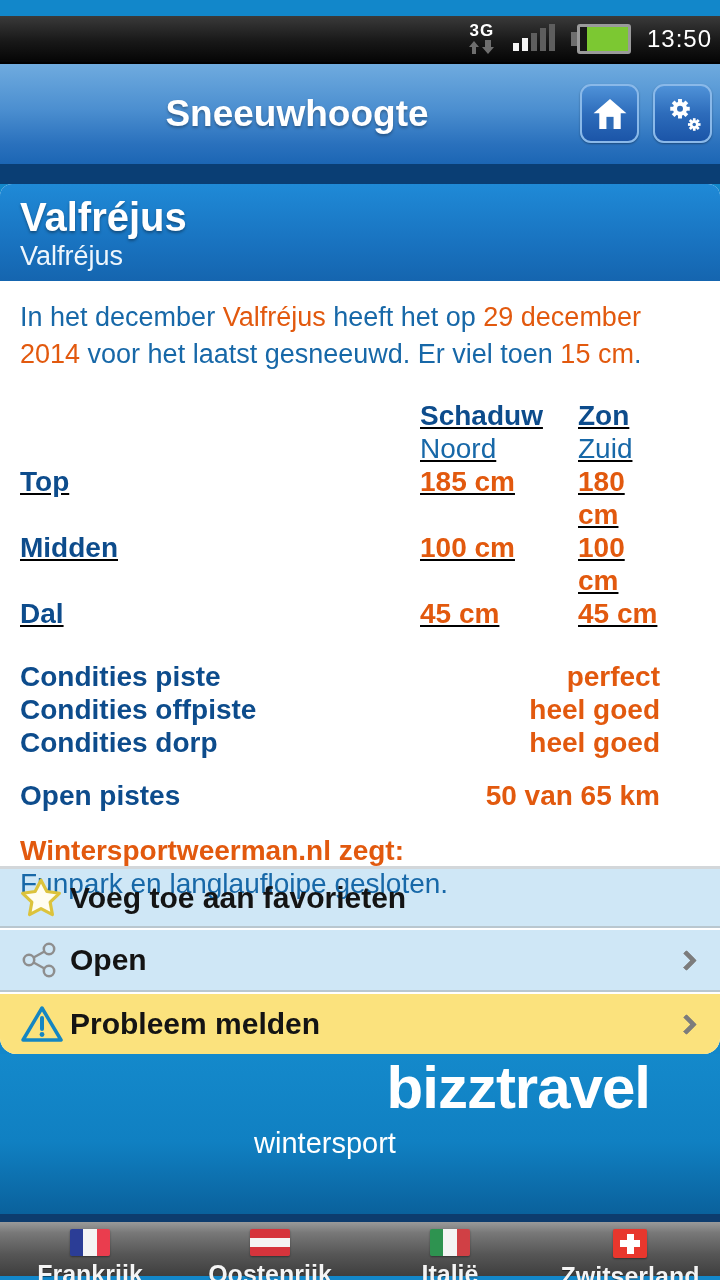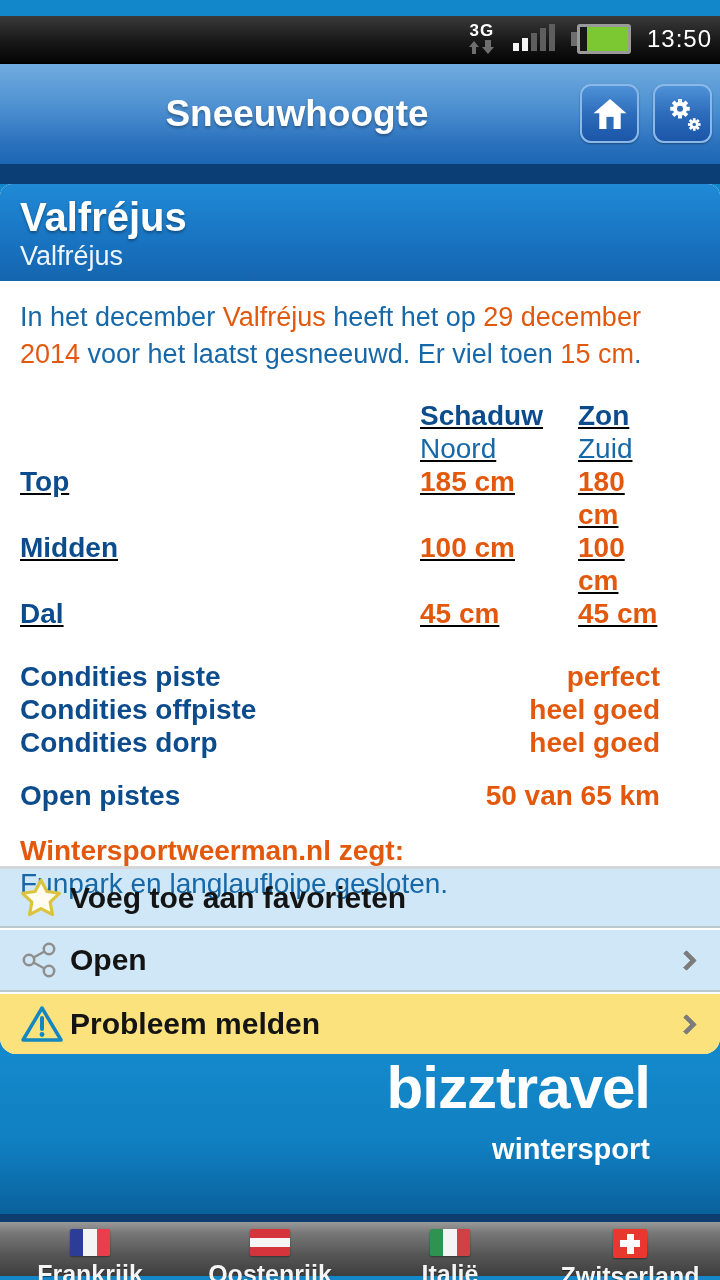--- a/index.html
+++ b/index.html
@@ -69,21 +69,21 @@
   .row-divider { height:4px; background:linear-gradient(180deg,#b9c7cf 0 50%,#ffffff 50% 100%); }
   .action-icon { width:44px; display:flex; align-items:center; justify-content:flex-start; }
   .action-label { color:#141414; font-size:30px; font-weight:bold; margin-left:6px; }
   .chev { width:15px; height:15px; border-top:5px solid #7c7c7c; border-right:5px solid #7c7c7c;
     transform:rotate(45deg); border-radius:2px; margin-left:auto; margin-right:6px; }
 
   
   .footer-logo { height:160px; background:linear-gradient(180deg,#1489cb 0%,#1080c2 55%,#0a619c 100%);
     text-align:right; padding:2px 70px 0 0; }
   .brand1 { color:#fff; font-size:60px; font-weight:bold; line-height:64px; letter-spacing:-1px; }
-  .brand2 { color:#fff; font-size:29px; font-weight:bold; line-height:30px; margin-top:14px; }
+  .brand2 { color:#fff; font-size:29px; font-weight:normal; line-height:30px; margin-top:8px;text-align:center; }
 
   
   .nav-bar { height:54px; background:linear-gradient(180deg,#9a9a9a 0%,#787878 20%,#565656 60%,#3e3e3e 100%);
     display:grid; grid-template-columns:repeat(4,1fr);font-weight:bold; }
   .nav-item { display:flex; flex-direction:column; align-items:center; padding-top:7px; }
   .nav-label { color:#f4f4f4; font-size:25px; line-height:26px; margin-top:5px; text-shadow:0 1px 1px rgba(0,0,0,.5); }
   .flag { width:40px; height:27px; box-shadow:0 1px 2px rgba(0,0,0,.4); border-radius:2px; }
   .flag-fr { background:linear-gradient(90deg,#2b3d96 0 33.3%,#f4f4f4 33.3% 66.6%,#ea3d4e 66.6% 100%); }
   .flag-at { background:linear-gradient(180deg,#d6343c 0 33.3%,#f4f4f4 33.3% 66.6%,#d6343c 66.6% 100%); }
   .flag-it { background:linear-gradient(90deg,#2e9350 0 33.3%,#f4f4f4 33.3% 66.6%,#d04045 66.6% 100%); }

